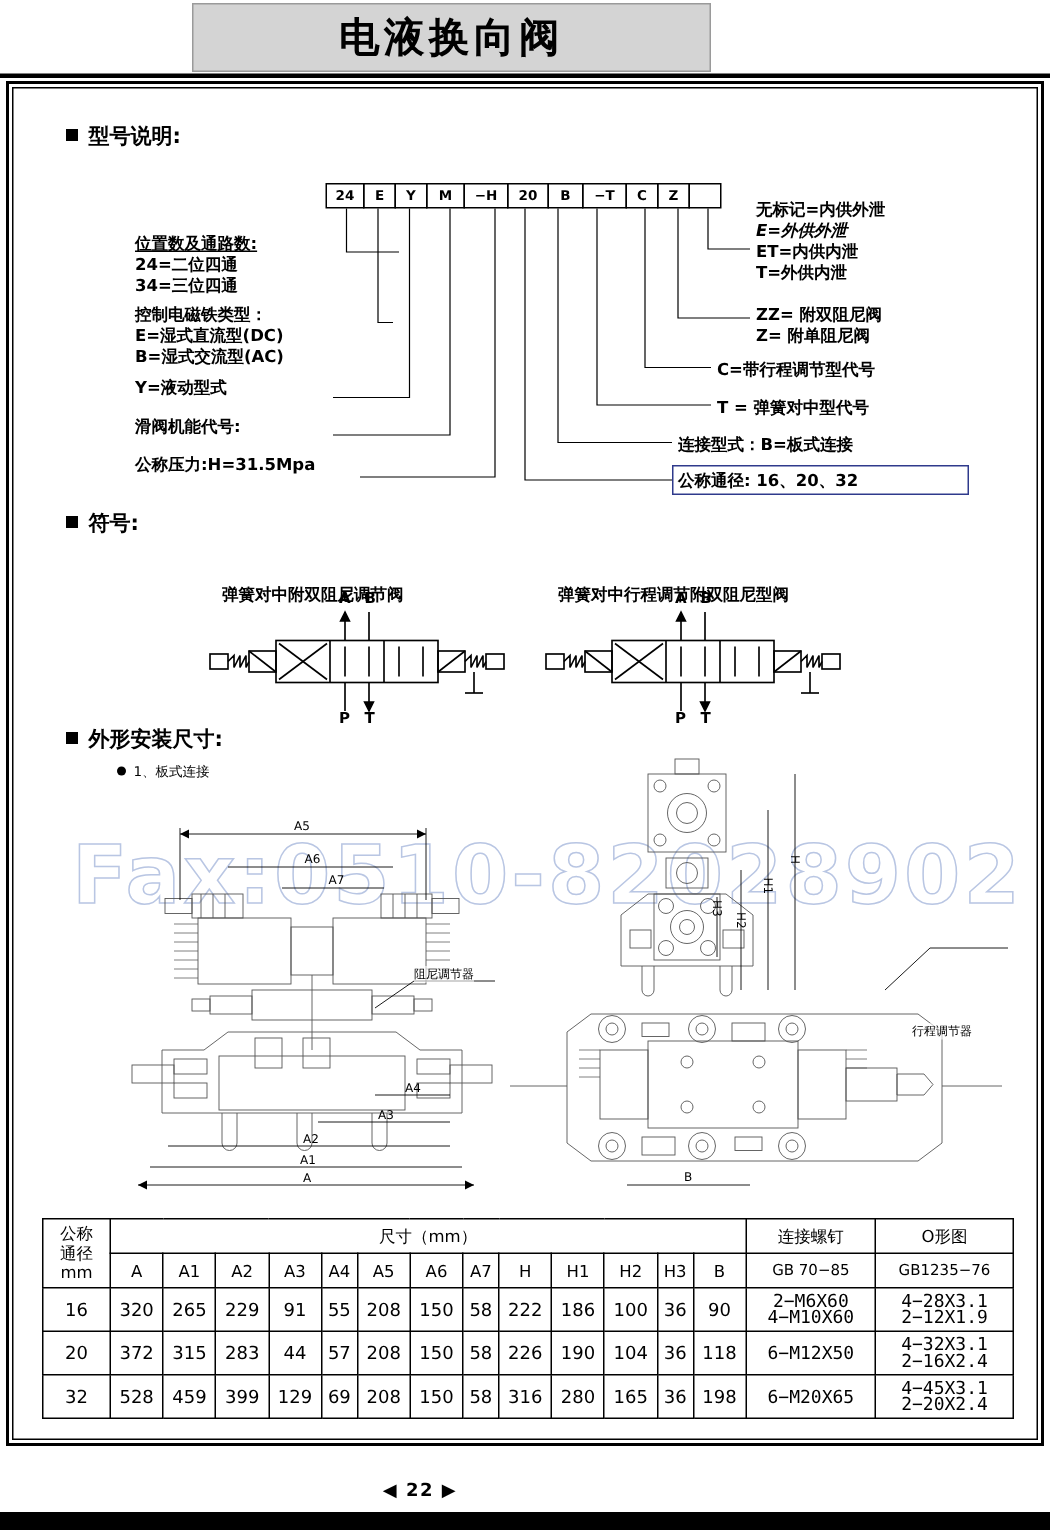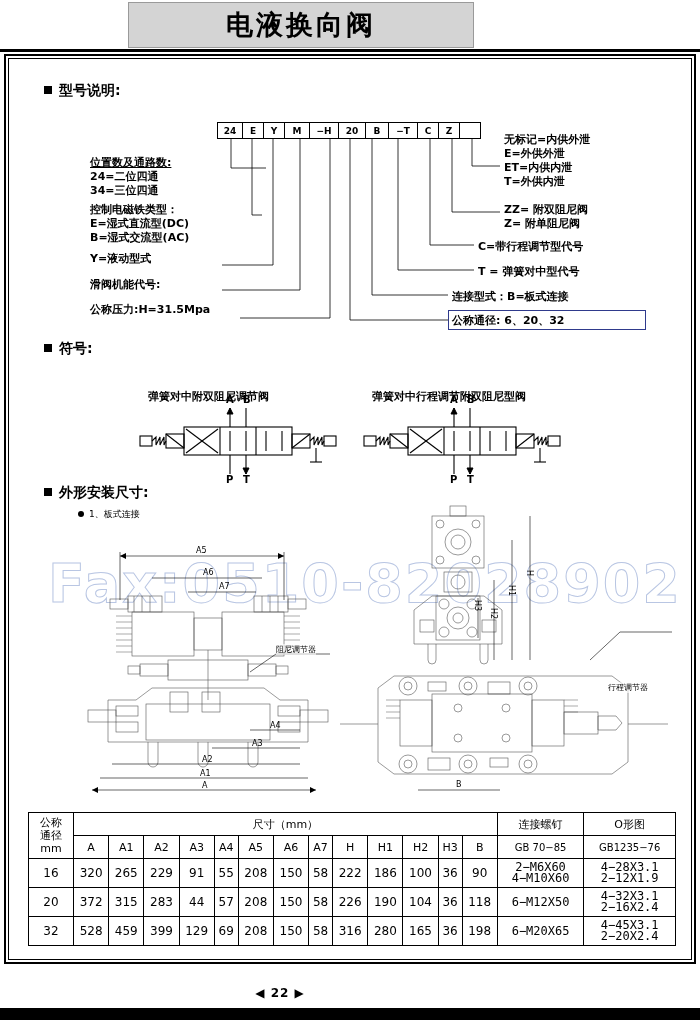--- a/index.html
+++ b/index.html
@@ -67,21 +67,21 @@
   #l1c{left:90px;top:184px;}
   #l2{left:90px;top:203px;}
   #l2b{left:90px;top:217px;}
   #l2c{left:90px;top:231px;}
   #l3{left:90px;top:252px;}
   #l4{left:90px;top:278px;}
   #l5{left:90px;top:303px;}
 
   
   #r1{left:504px;top:133px;}
-  #r1b{left:504px;top:147px;}
+  #r1b{left:504px;top:147px;font-style:italic;}
   #r1c{left:504px;top:161px;}
   #r1d{left:504px;top:175px;}
   #r2{left:504px;top:203px;}
   #r2b{left:504px;top:217px;}
   #r3{left:478px;top:240px;}
   #r4{left:478px;top:265px;}
   #r5{left:452px;top:290px;}
   #r6{left:452px;top:314px;}
   #r6box{position:absolute;left:448px;top:310px;width:196px;height:18px;border:1px solid #2f3a8c;}
 
@@ -184,21 +184,21 @@
 <div class="lbl b" id="r1">无标记=内供外泄</div>
 <div class="lbl b" id="r1b">E=外供外泄</div>
 <div class="lbl b" id="r1c">ET=内供内泄</div>
 <div class="lbl b" id="r1d">T=外供内泄</div>
 <div class="lbl b" id="r2">ZZ= 附双阻尼阀</div>
 <div class="lbl b" id="r2b">Z= 附单阻尼阀</div>
 <div class="lbl b" id="r3">C=带行程调节型代号</div>
 <div class="lbl b" id="r4">T = 弹簧对中型代号</div>
 <div class="lbl b" id="r5">连接型式：B=板式连接</div>
 <div id="r6box"></div>
-<div class="lbl b" id="r6">公称通径:  6、20、32</div>
+<div class="lbl b" id="r6">公称通径:  16、20、32</div>
 
 <div class="sec-head" id="sec-symbol">
   <span class="sq"></span><span>符号:</span>
 </div>
 
 <div class="sym-cap" id="sym-cap-1">弹簧对中附双阻尼调节阀</div>
 <div class="sym-cap" id="sym-cap-2">弹簧对中行程调节附双阻尼型阀</div>
 
 <svg style="position:absolute;left:0;top:0;width:700px;height:1026px;" viewBox="0 0 700 1026">
   <g stroke="#000" stroke-width="1.1" fill="none">

